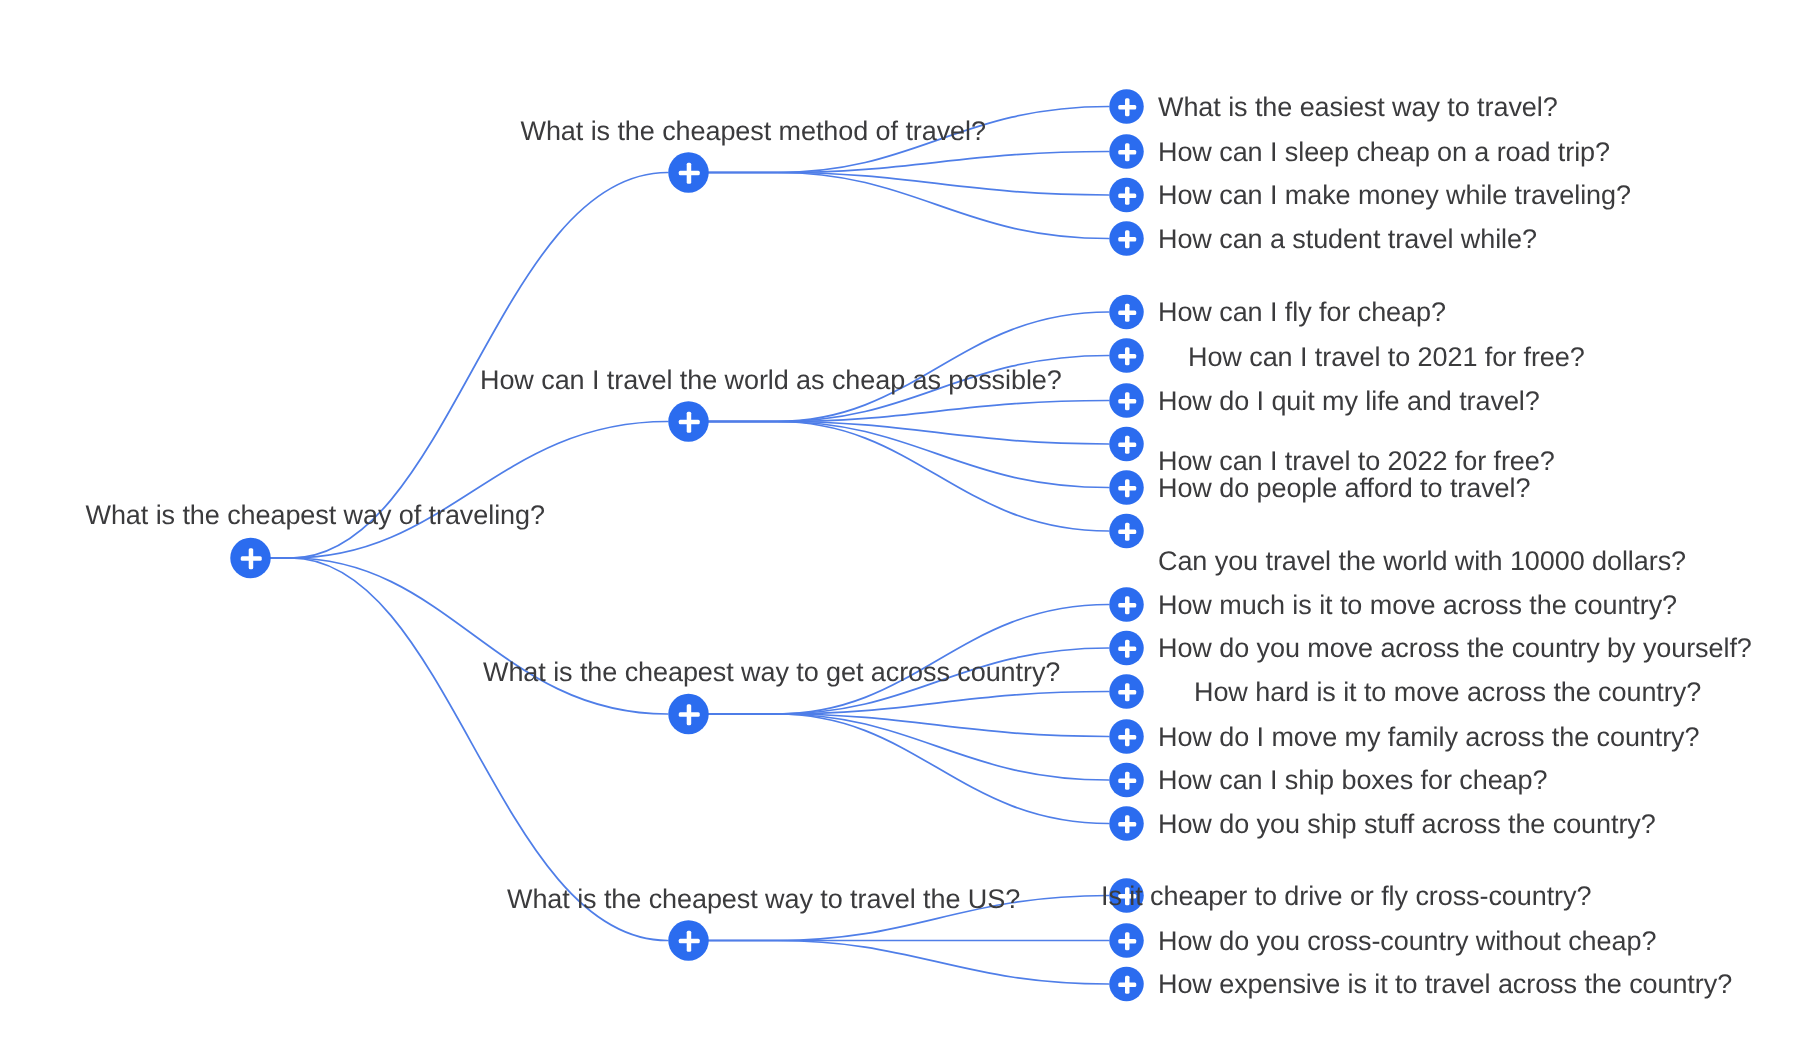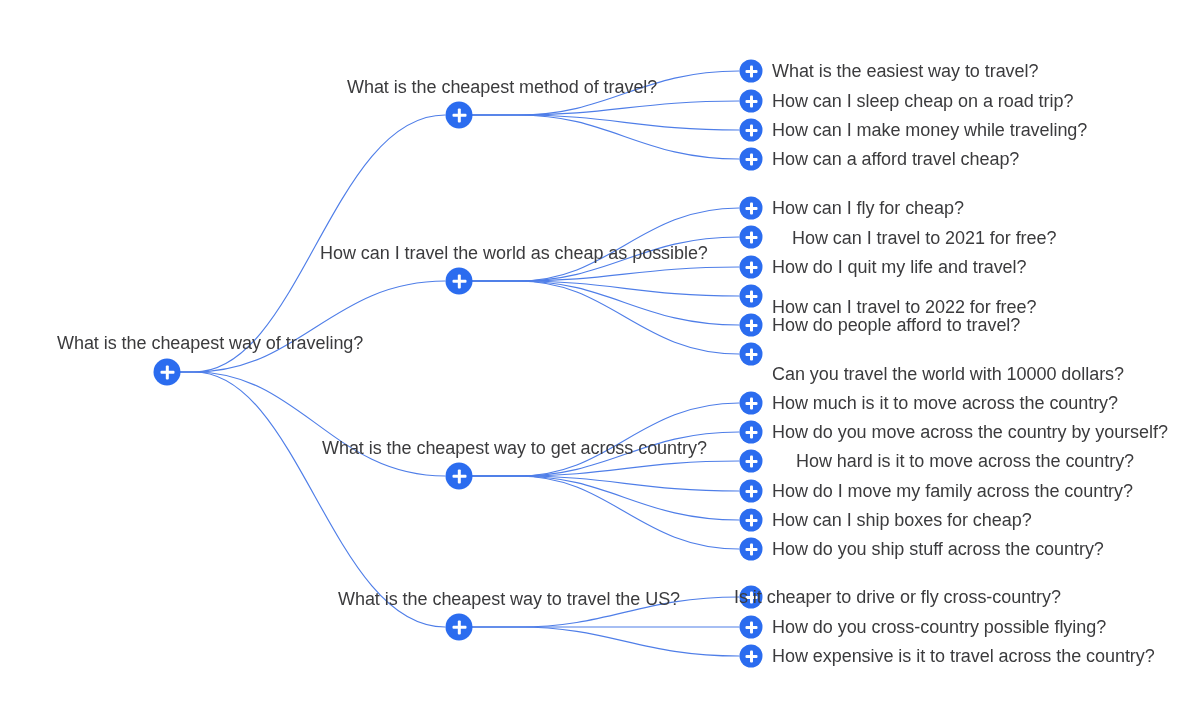--- a/index.html
+++ b/index.html
@@ -137,21 +137,21 @@
       <div class="label label-right" style="left: 772px; top: 101px;">How can I sleep cheap on a road trip?</div>
       <div class="node node-leaf" style="left: 751px; top: 130px;">
         <span class="plus-h"></span>
         <span class="plus-v"></span>
       </div>
       <div class="label label-right" style="left: 772px; top: 130px;">How can I make money while traveling?</div>
       <div class="node node-leaf" style="left: 751px; top: 159px;">
         <span class="plus-h"></span>
         <span class="plus-v"></span>
       </div>
-      <div class="label label-right" style="left: 772px; top: 159px;">How can a afford travel cheap?</div>
+      <div class="label label-right" style="left: 772px; top: 159px;">How can a student travel while?</div>
       <div class="node node-branch" style="left: 459px; top: 281px;">
         <span class="plus-h"></span>
         <span class="plus-v"></span>
       </div>
       <div class="label label-above" style="left: 320px; top: 253px;">How can I travel the world as cheap as possible?</div>
       <div class="node node-leaf" style="left: 751px; top: 208px;">
         <span class="plus-h"></span>
         <span class="plus-v"></span>
       </div>
       <div class="label label-right" style="left: 772px; top: 208px;">How can I fly for cheap?</div>
@@ -222,20 +222,20 @@
       <div class="label label-above" style="left: 338px; top: 599px;">What is the cheapest way to travel the US?</div>
       <div class="node node-leaf" style="left: 751px; top: 597px;">
         <span class="plus-h"></span>
         <span class="plus-v"></span>
       </div>
       <div class="label label-right" style="left: 734px; top: 597px;">Is it cheaper to drive or fly cross-country?</div>
       <div class="node node-leaf" style="left: 751px; top: 627px;">
         <span class="plus-h"></span>
         <span class="plus-v"></span>
       </div>
-      <div class="label label-right" style="left: 772px; top: 627px;">How do you cross-country possible flying?</div>
+      <div class="label label-right" style="left: 772px; top: 627px;">How do you cross-country without cheap?</div>
       <div class="node node-leaf" style="left: 751px; top: 656px;">
         <span class="plus-h"></span>
         <span class="plus-v"></span>
       </div>
       <div class="label label-right" style="left: 772px; top: 656px;">How expensive is it to travel across the country?</div>
     </div>
 </div>
 
 </body></html>

